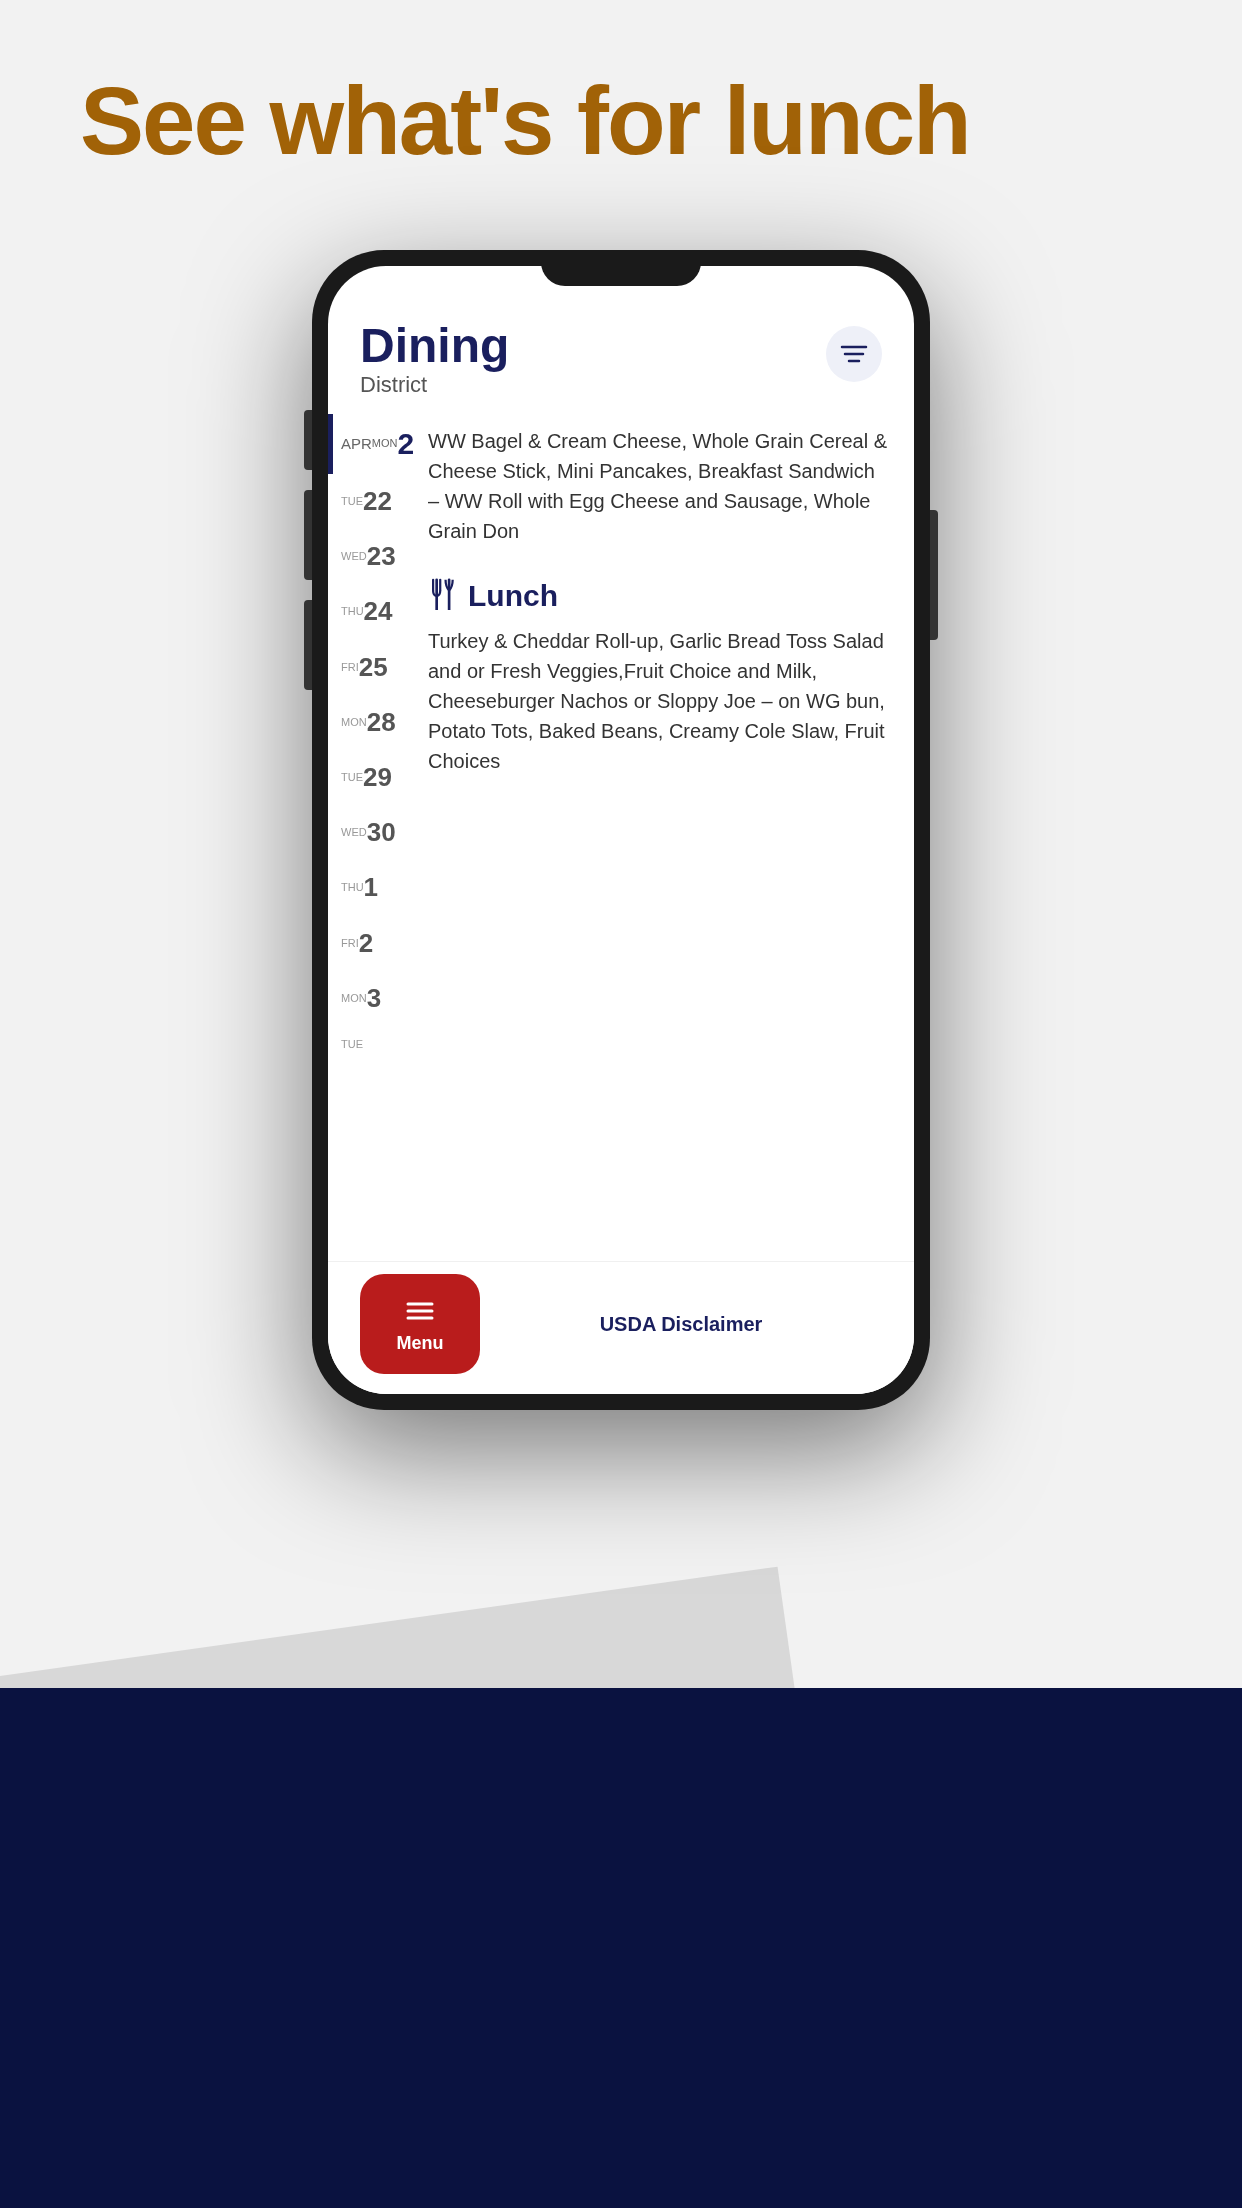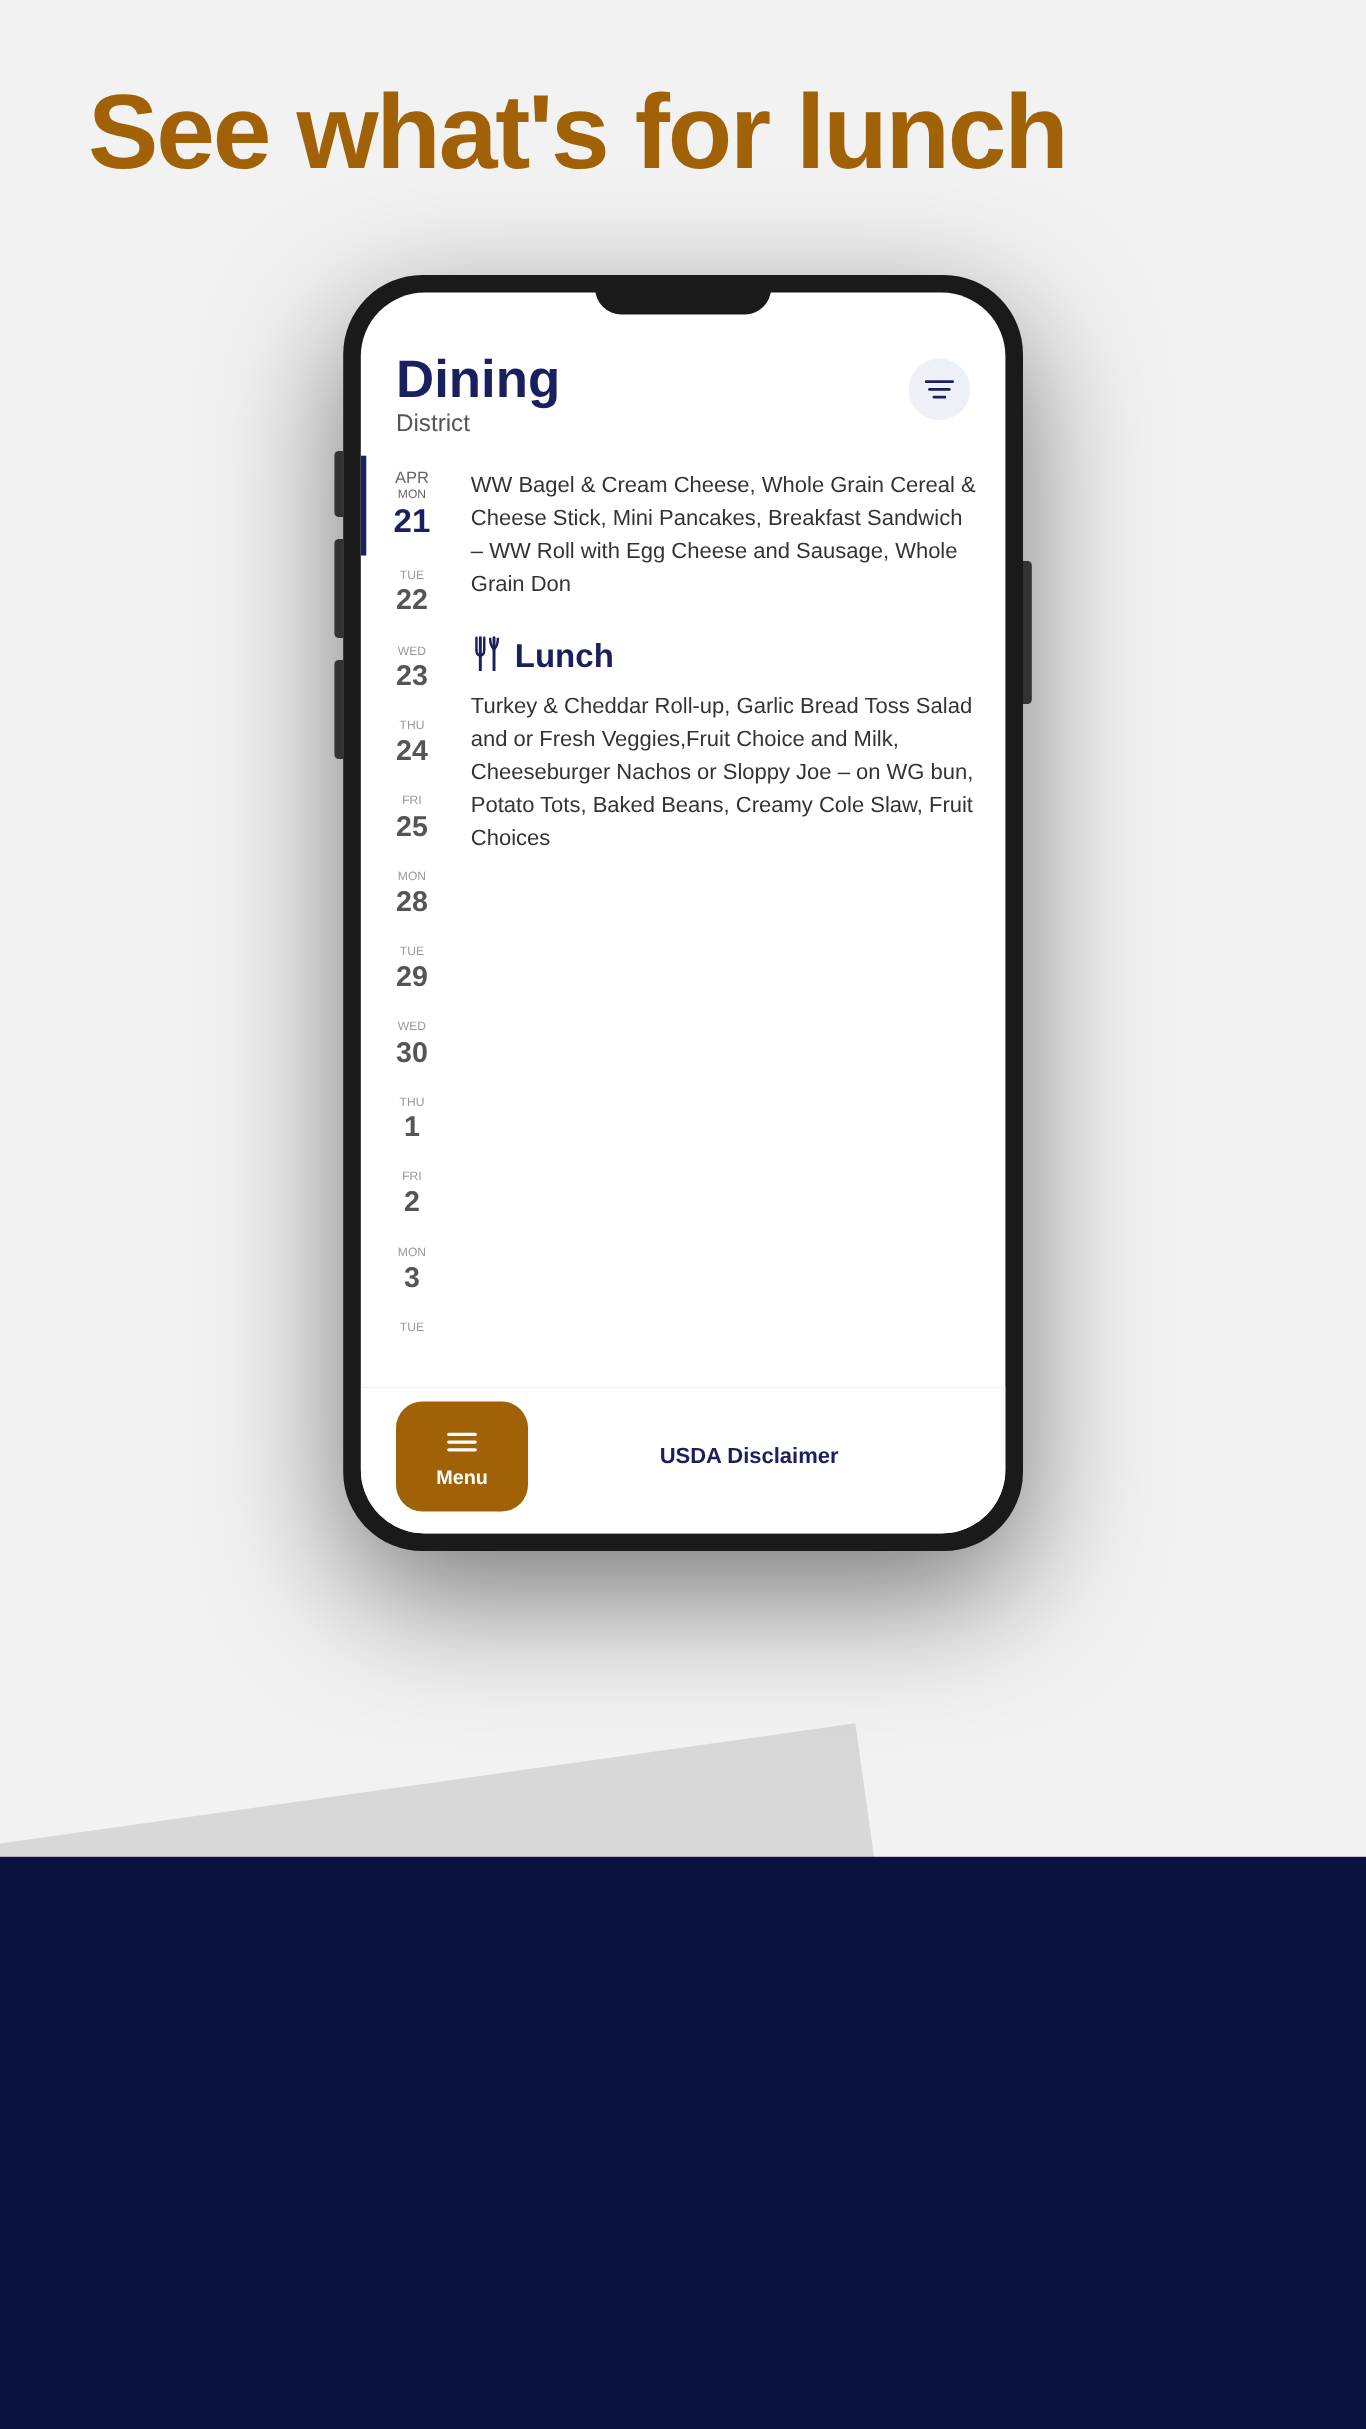--- a/index.html
+++ b/index.html
@@ -183,21 +183,20 @@
     .date-sidebar {
       width: 88px;
       flex-shrink: 0;
       overflow-y: auto;
       overflow-x: hidden;
       padding: 0;
     }
 
     .date-item {
       display: flex;
-      flex-direction: column;
       align-items: center;
       padding: 12px 8px;
       cursor: pointer;
       line-height: 1.2;
     }
 
     .date-item.active {
       border-left: 5px solid #1a1f5e;
     }
 
@@ -281,21 +280,21 @@
       text-align: center;
       font-size: 20px;
       font-weight: 700;
       color: #1a1f5e;
       text-decoration: none;
     }
 
     .nav-btn {
       width: 120px;
       height: 100px;
-      background: #a16207;
+      background: #b91c1c;
       border-radius: 24px;
       display: flex;
       flex-direction: column;
       align-items: center;
       justify-content: center;
       gap: 6px;
       cursor: pointer;
       flex-shrink: 0;
     }
 

